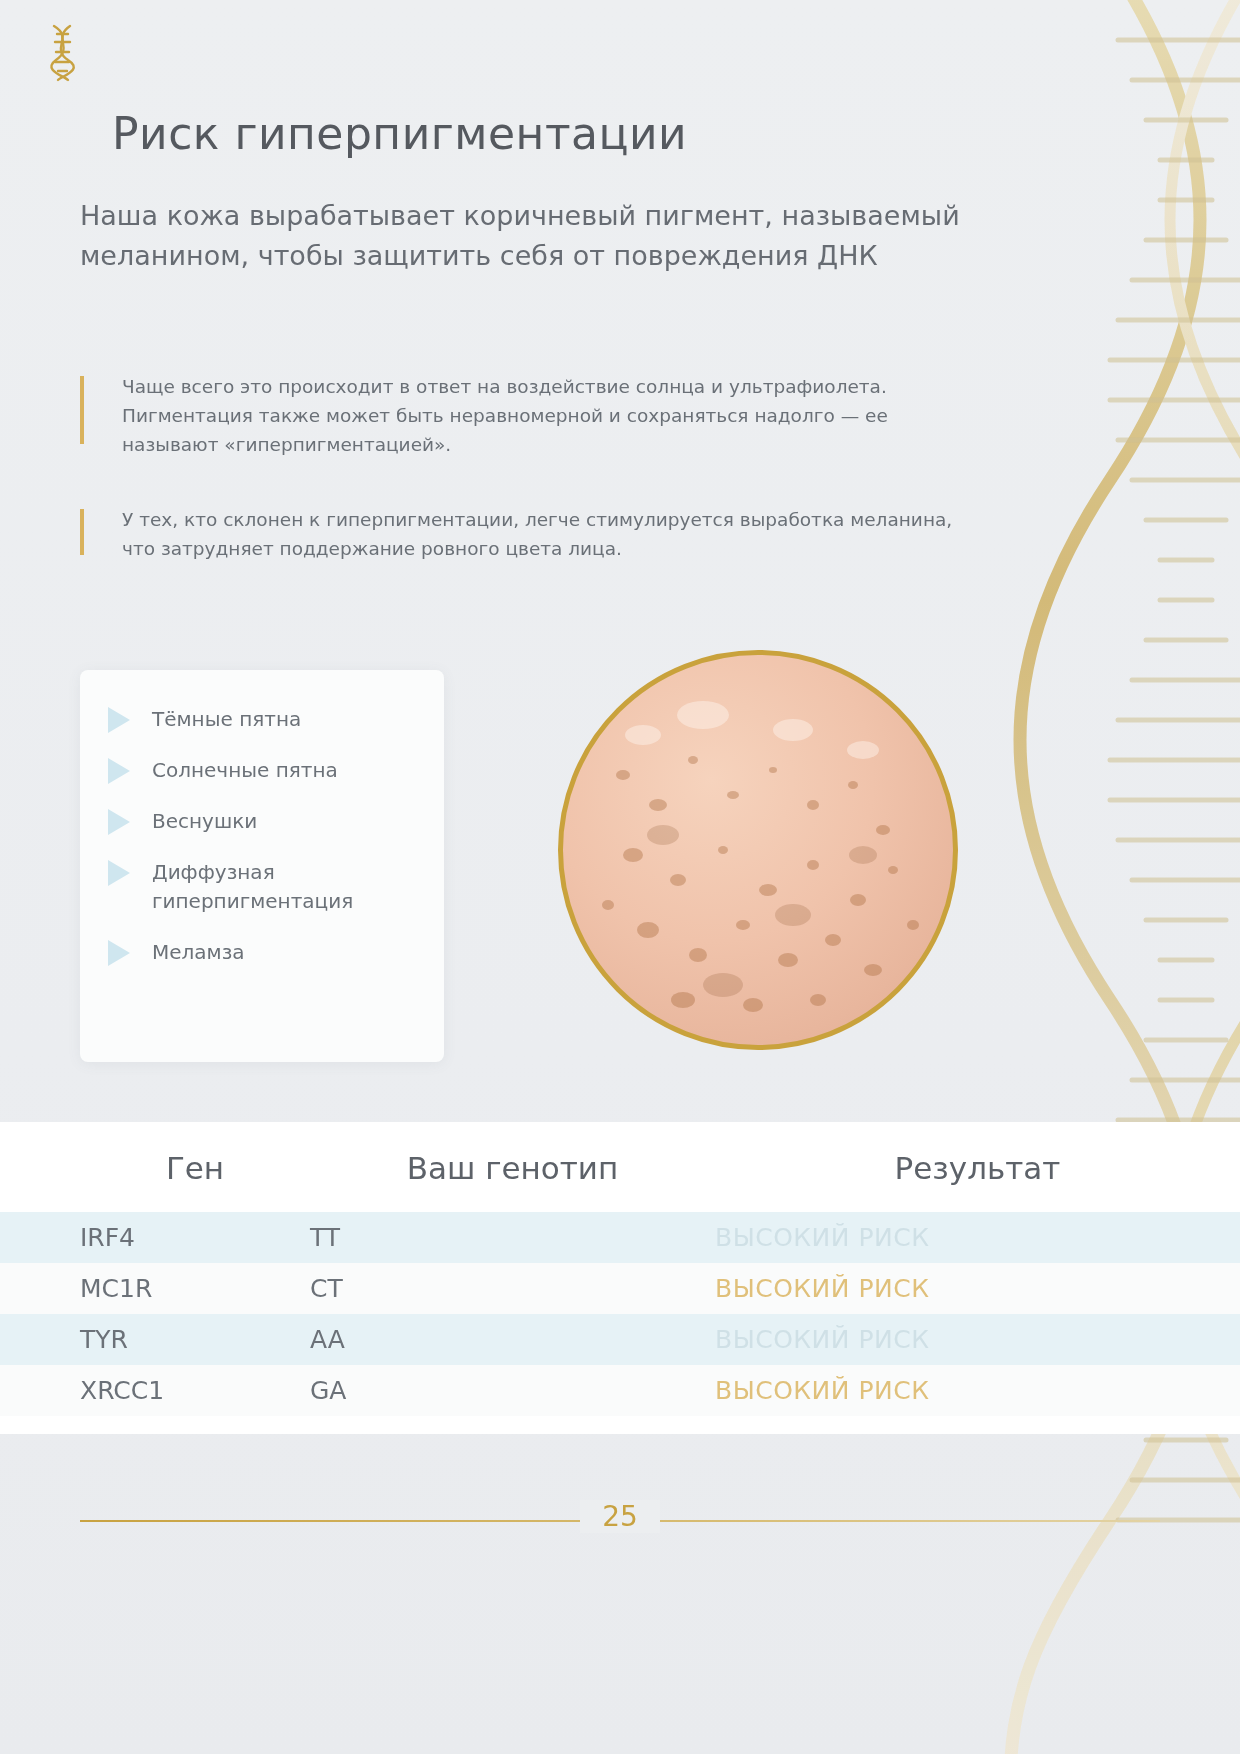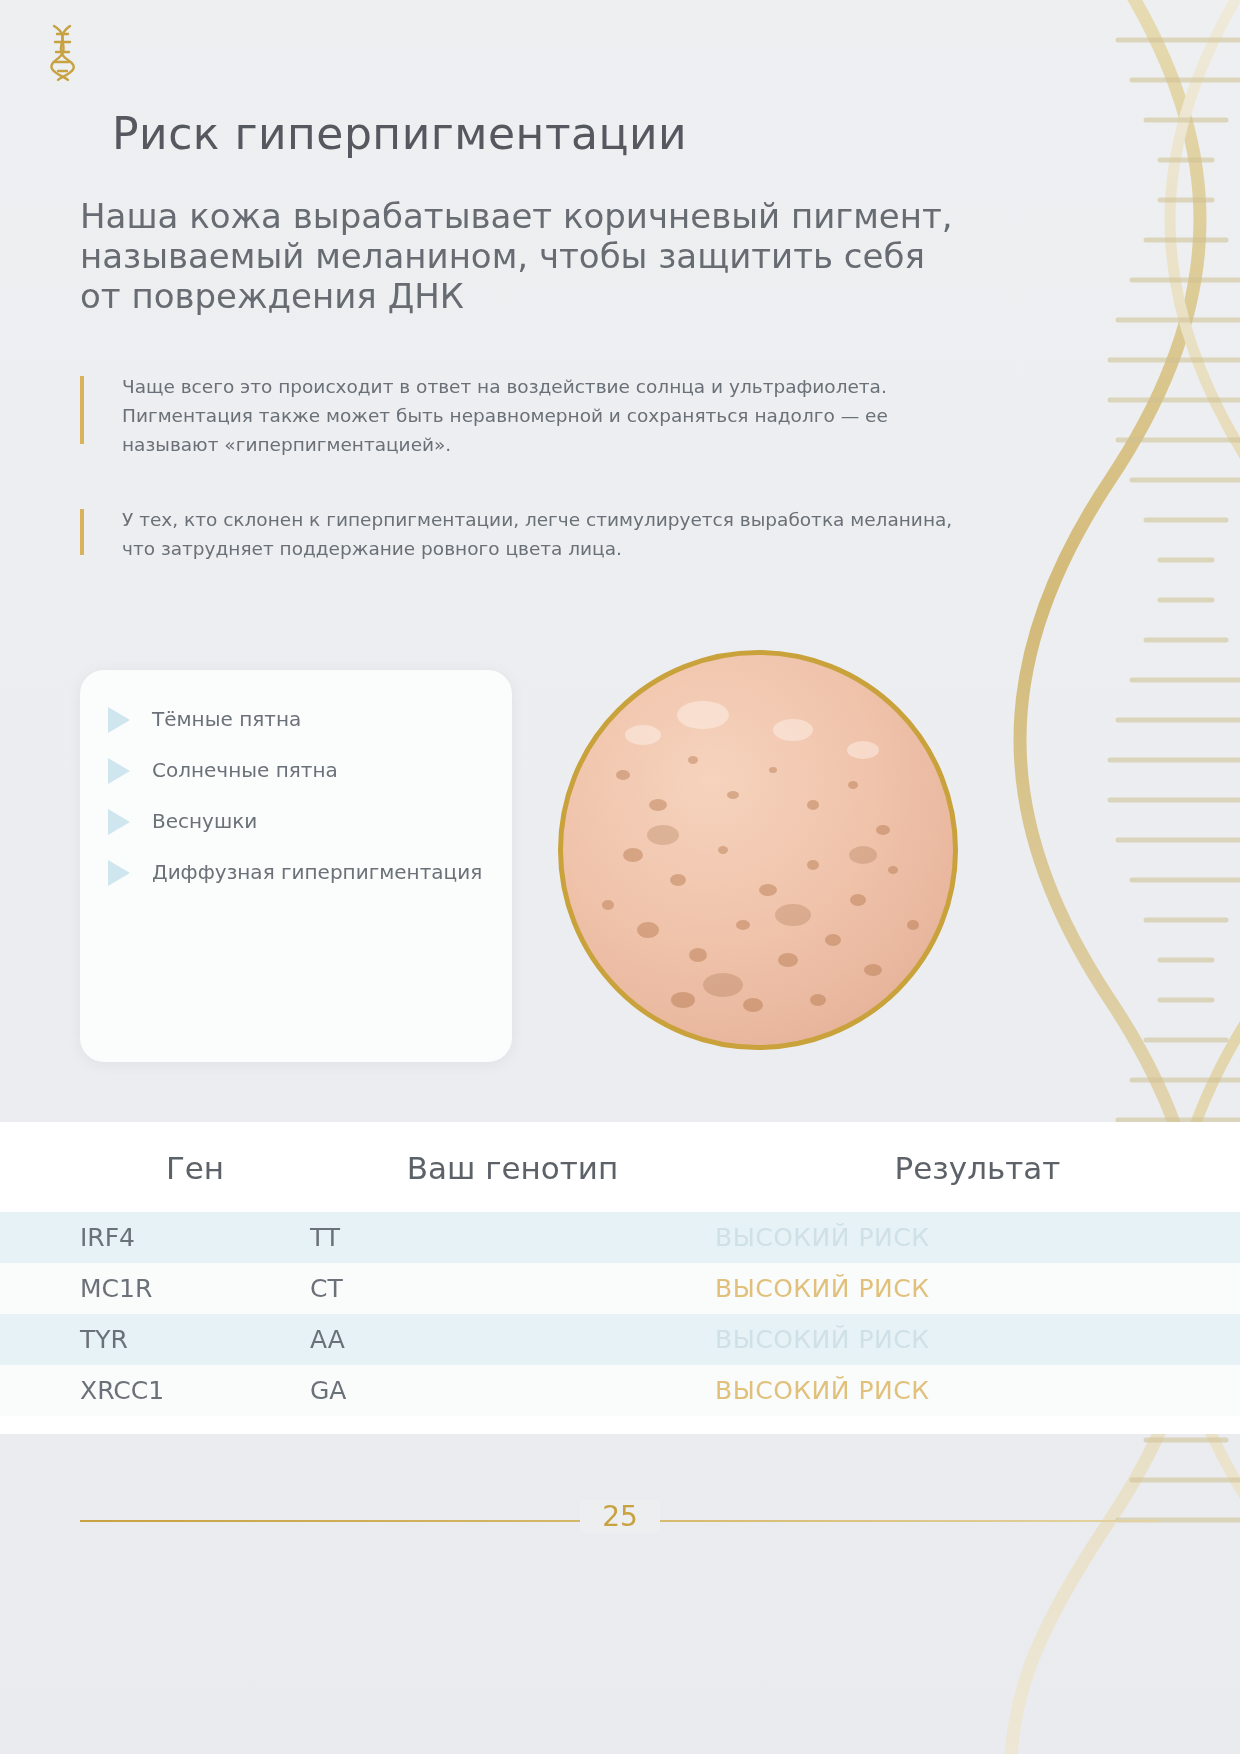--- a/index.html
+++ b/index.html
@@ -53,21 +53,21 @@
     letter-spacing: 0.5px;
     color: #55595f;
     white-space: nowrap;
     margin-left: 32px;
   }
   .lead {
     position: absolute;
     left: 80px;
     top: 196px;
     width: 880px;
-    font-size: 34px;
+    font-size: 27px;
     line-height: 40px;
     font-weight: 400;
     color: #676c73;
   }
 
   
   .quotes {
     position: absolute;
     left: 80px;
     top: 360px;
@@ -103,24 +103,24 @@
     font-weight: 400;
     color: #5d6view;
     color: #5d6269;
   }
 
   
   .card {
     position: absolute;
     left: 80px;
     top: 670px;
-    width: 432px;
+    width: 364px;
     height: 392px;
     background: #fbfcfc;
-    border-radius: 24px;
+    border-radius: 8px;
     box-shadow: 0 2px 14px rgba(90, 100, 110, 0.08);
   }
   .card ul {
     list-style: none;
     margin: 0;
     padding: 24px 0 0 0;
   }
   .card li {
     display: flex;
     align-items: flex-start;
@@ -320,20 +320,24 @@
         <span>Солнечные пятна</span>
       </li>
       <li>
         <span class="tri"></span>
         <span>Веснушки</span>
       </li>
       <li>
         <span class="tri"></span>
         <span>Диффузная гиперпигментация</span>
       </li>
+      <li>
+        <span class="tri"></span>
+        <span>Меламза</span>
+      </li>
     </ul>
   </div>
 
   <div class="photo">
     <svg width="380" height="380" viewBox="0 0 380 380" xmlns="http://www.w3.org/2000/svg" aria-hidden="true" style="position:absolute;left:0;top:0;">
       <g fill="#a96a3c" opacity="0.38">
         <ellipse cx="60" cy="120" rx="7" ry="5"></ellipse>
           <ellipse cx="95" cy="150" rx="9" ry="6"></ellipse>
         <ellipse cx="130" cy="105" rx="5" ry="4"></ellipse>
           <ellipse cx="170" cy="140" rx="6" ry="4"></ellipse>

